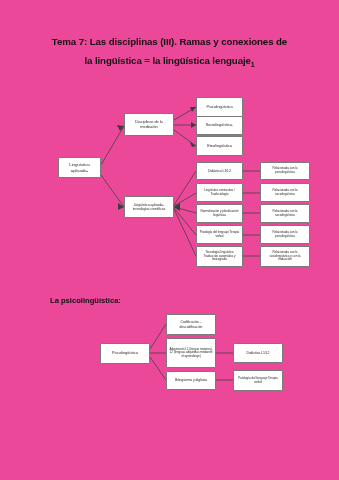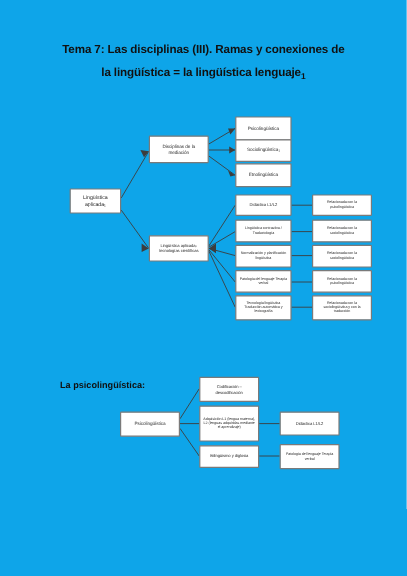--- a/index.html
+++ b/index.html
@@ -14,21 +14,21 @@
     position: relative;
     overflow: hidden;
     font-family: "Liberation Sans", sans-serif;
     color: #1a1a1a;
     -webkit-font-smoothing: antialiased;
   }
 
   .page {
     position: absolute;
     inset: 0;
-    background: #0ea5e9;
+    background: #ec4899;
   }
 
   
   .doc-title {
     position: absolute;
     left: 26px;
     top: 32px;
     width: 287px;
     text-align: center;
     font-weight: bold;
@@ -41,21 +41,20 @@
   .sub { font-size: 7px; vertical-align: sub; font-weight: bold; }
 
   
   .section-caption {
     position: absolute;
     left: 50px;
     top: 296px;
     font-weight: bold;
     font-size: 7.6px;
     color: #111;
-    margin-top: 20px;
   }
 
   
   .diagram {
     position: absolute;
   }
   #diagram-main   { left: 0;  top: 95px;  width: 339px; height: 175px; }
   #diagram-psico  { left: 0;  top: 305px; width: 339px; height: 95px;  }
 
   .diagram svg {

